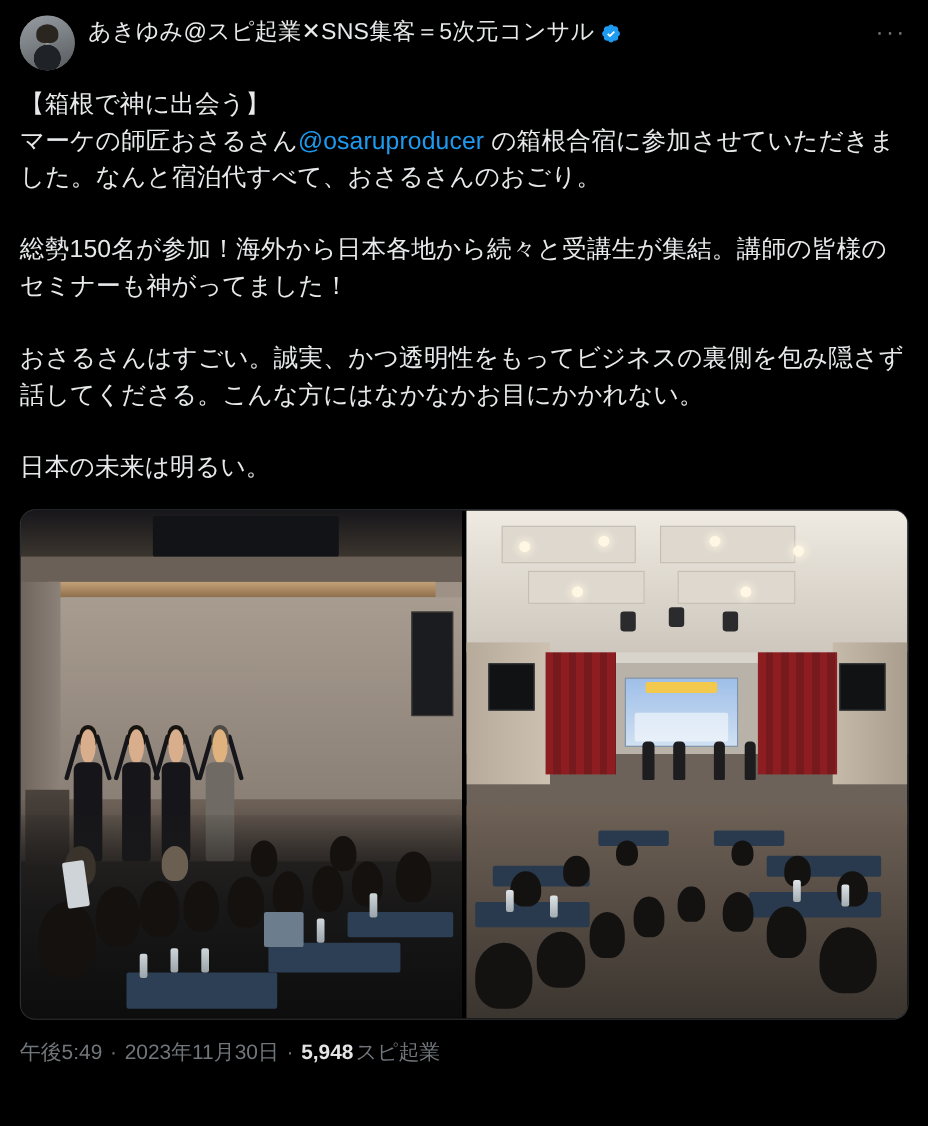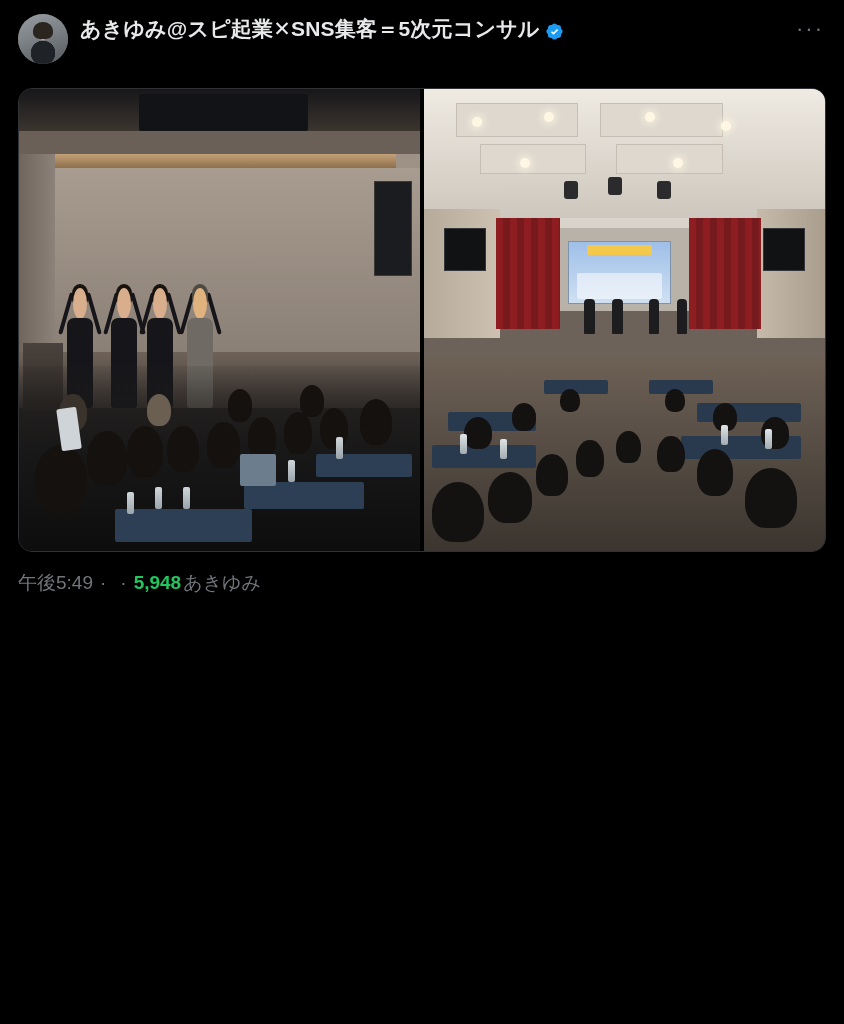--- a/index.html
+++ b/index.html
@@ -60,21 +60,21 @@
     border-radius: 50% 50% 35% 35%;
   }
 
   .name-block {
     min-width: 0;
     padding-top: 2px;
     flex: 1 1 auto;
   }
   .display-name {
     font-size: 21px;
-    font-weight: 700;
+    font-weight: 400;
     color: #e7e9ea;
     line-height: 26px;
     letter-spacing: 0.2px;
     display: flex;
     align-items: center;
     flex-wrap: nowrap;
     white-space: nowrap;
   }
   .verified-badge {
     display: inline-block;
@@ -434,21 +434,21 @@
     font-size: 19px;
     color: #71767b;
     line-height: 26px;
     display: flex;
     align-items: baseline;
     gap: 0;
     white-space: nowrap;
   }
   .tweet-footer .sep { margin: 0 7px; }
   .tweet-footer .views-count {
-    color: #22c55e;
+    color: #e5e5e5;
     font-weight: 700;
     margin-right: 2px;
   }
 </style>
 </head>
 <body>
 
 <div class="tweet">
 
   <div class="tweet-header">
@@ -466,20 +466,28 @@
             <path fill="#1d9bf0" d="M22.25 12c0-1.43-.88-2.67-2.19-3.34.46-1.39.2-2.9-.81-3.91s-2.52-1.27-3.91-.81C14.67 2.63 13.43 1.75 12 1.75s-2.67.88-3.34 2.19c-1.39-.46-2.9-.2-3.91.81s-1.27 2.52-.81 3.91C2.63 9.33 1.75 10.57 1.75 12s.88 2.67 2.19 3.34c-.46 1.39-.2 2.9.81 3.91s2.52 1.27 3.91.81c.67 1.31 1.91 2.19 3.34 2.19s2.67-.88 3.34-2.19c1.39.46 2.9.2 3.91-.81s1.27-2.52.81-3.91c1.31-.67 2.19-1.91 2.19-3.34z"></path>
             <path fill="#ffffff" d="M10.68 16.24l-3.2-3.2 1.41-1.41 1.79 1.79 4.43-4.43 1.41 1.41-5.84 5.84z"></path>
           </svg>
         </span>
       </div>
     </div>
 
     <div class="more-btn">···</div>
   </div>
 
+  <div class="tweet-text"><span>【箱根で神に出会う】
+マーケの師匠おさるさん</span><a class="mention" href="#">@osaruproducer</a><span> の箱根合宿に参加させていただきました。なんと宿泊代すべて、おさるさんのおごり。
+
+総勢150名が参加！海外から日本各地から続々と受講生が集結。講師の皆様のセミナーも神がってました！
+
+おさるさんはすごい。誠実、かつ透明性をもってビジネスの裏側を包み隠さず話してくださる。こんな方にはなかなかお目にかかれない。
+
+日本の未来は明るい。</span></div>
 
   <div class="media-grid">
 
     <div class="media-cell">
       <div class="photo1">
         <div class="p1-ceiling"></div>
         <div class="p1-blackpanel"></div>
         <div class="p1-woodtrim"></div>
         <div class="p1-wall"></div>
         <div class="p1-leftwall"></div>
@@ -614,18 +622,19 @@
         <div class="p2-bottle" style="left:74%; bottom:23%;"></div>
         <div class="p2-bottle" style="left:85%; bottom:22%;"></div>
       </div>
     </div>
 
   </div>
 
   <div class="tweet-footer">
     <span>午後5:49</span>
     <span class="sep">·</span>
+    <span>2023年11月30日</span>
     <span class="sep">·</span>
     <span class="views-count">5,948</span>
-    <span>あきゆみ</span>
+    <span>スピ起業</span>
   </div>
 
 </div>
 
 </body></html>

